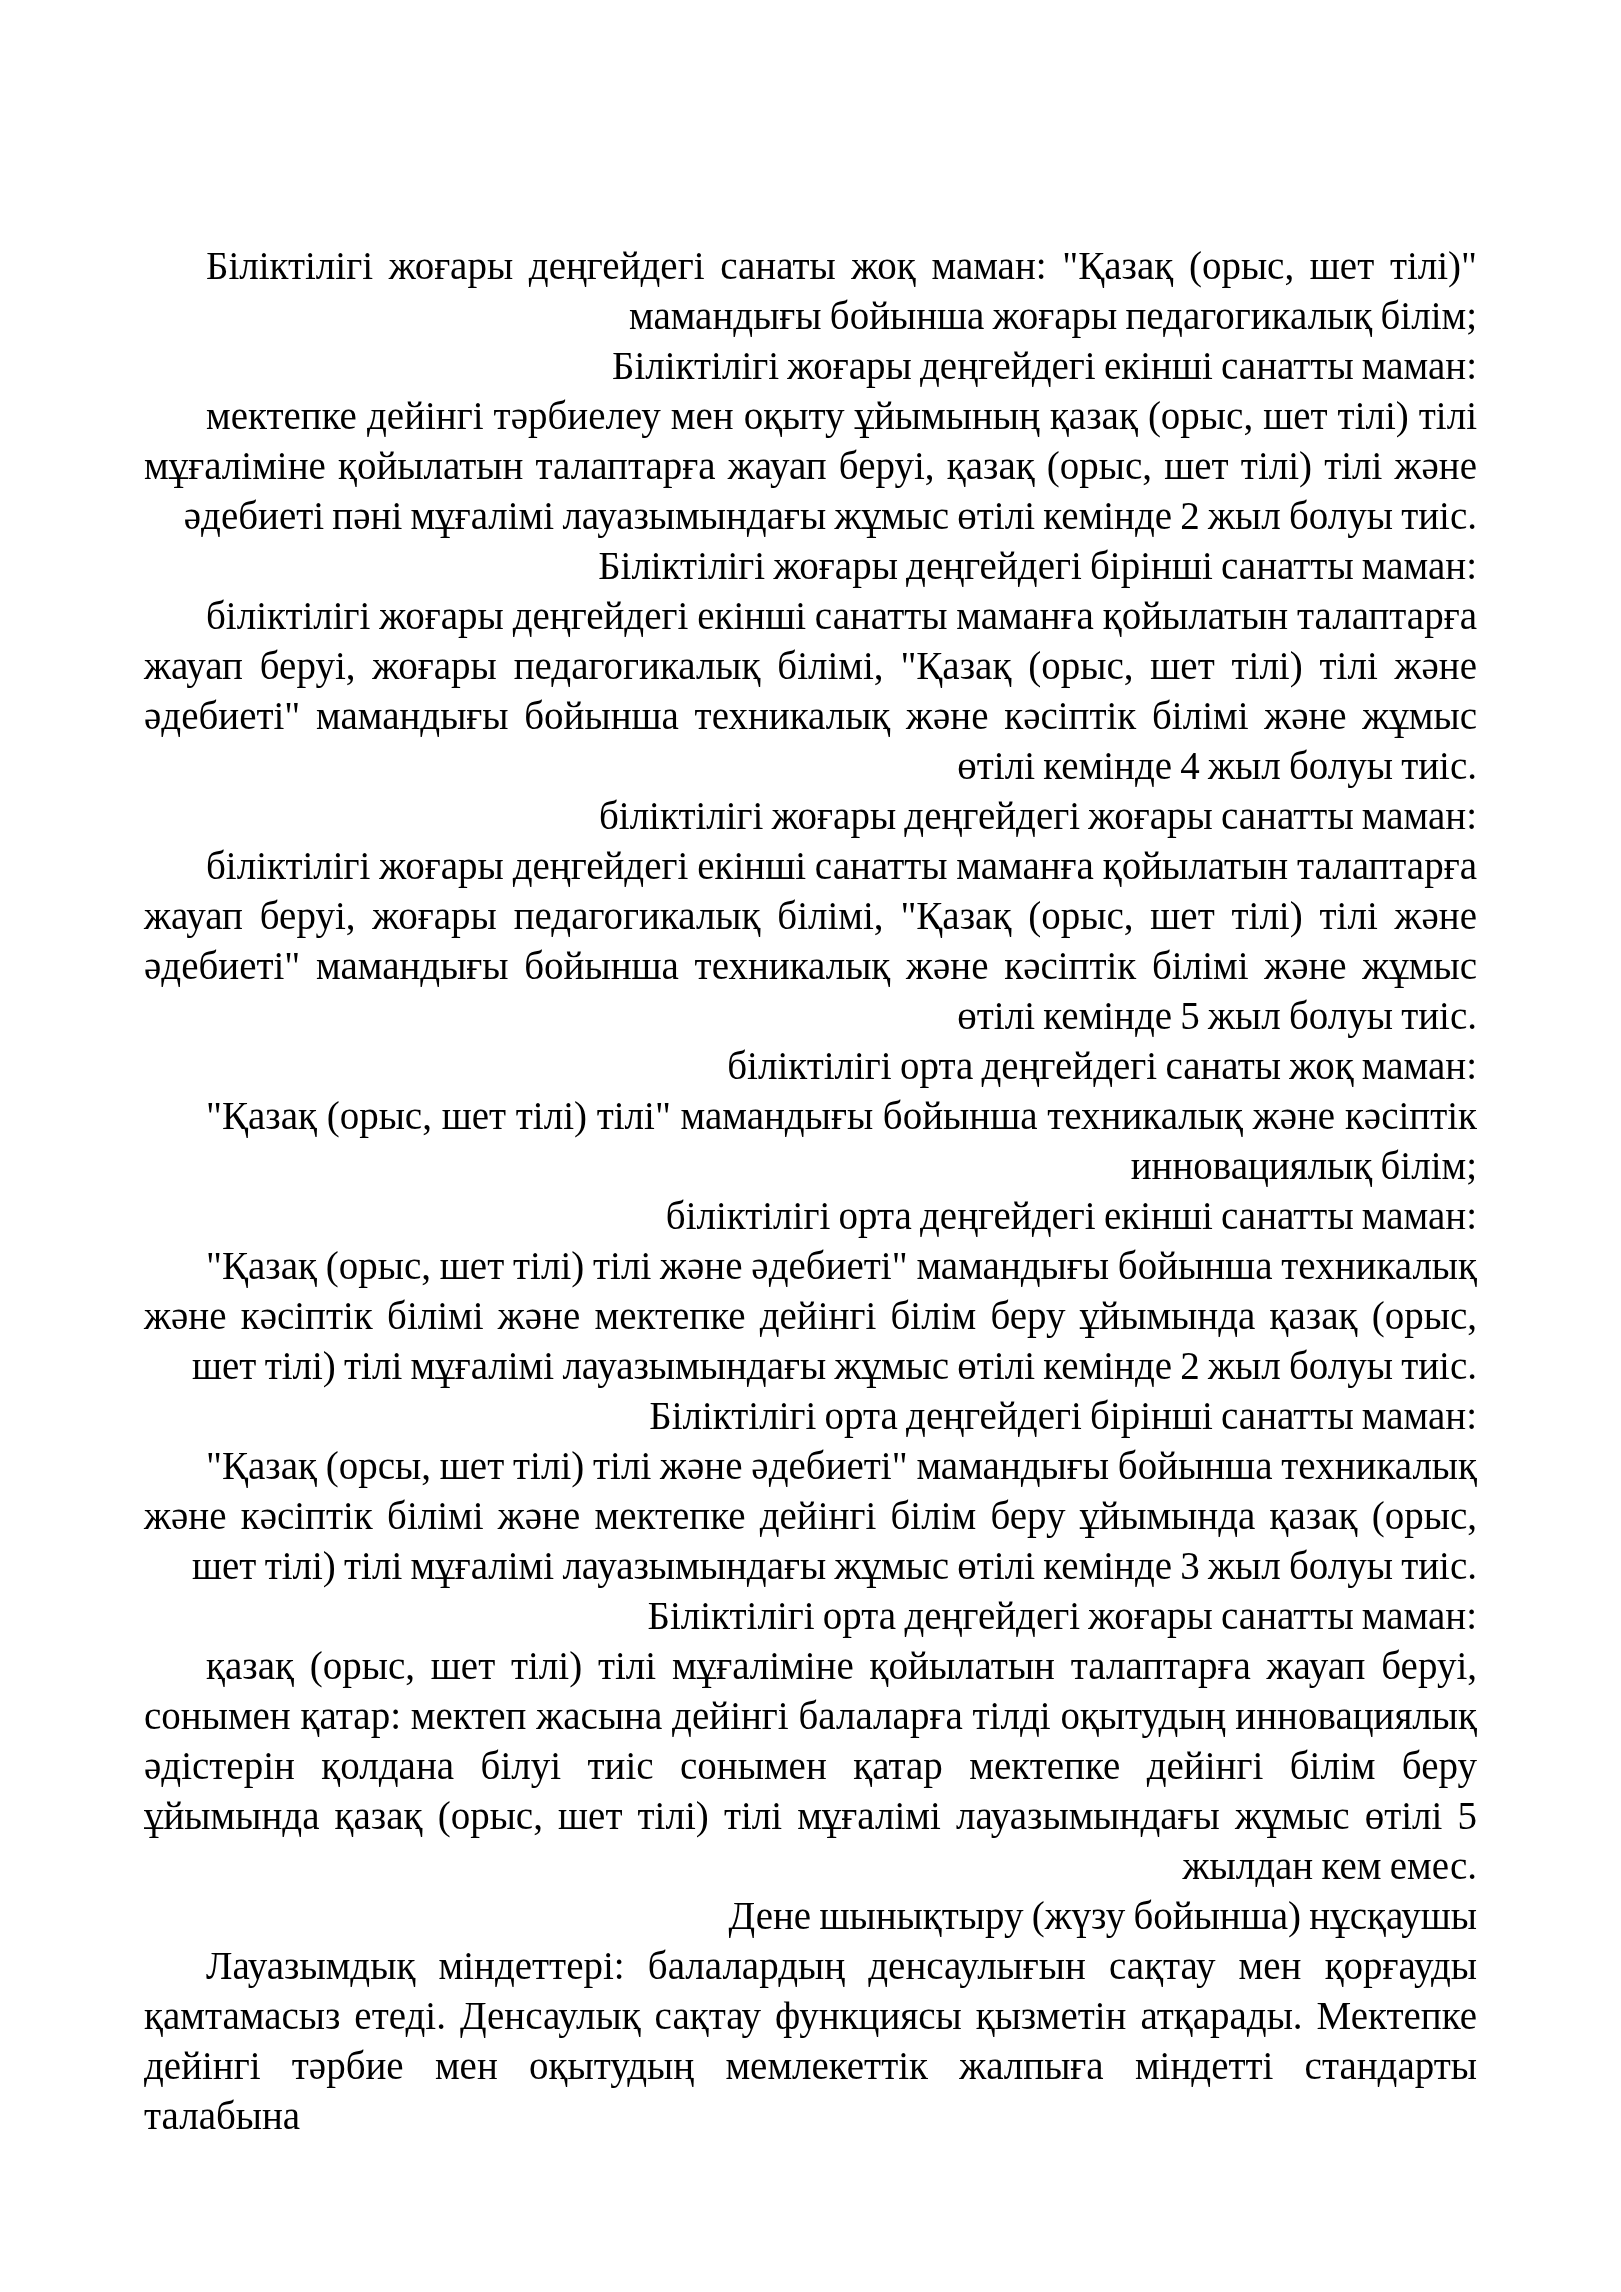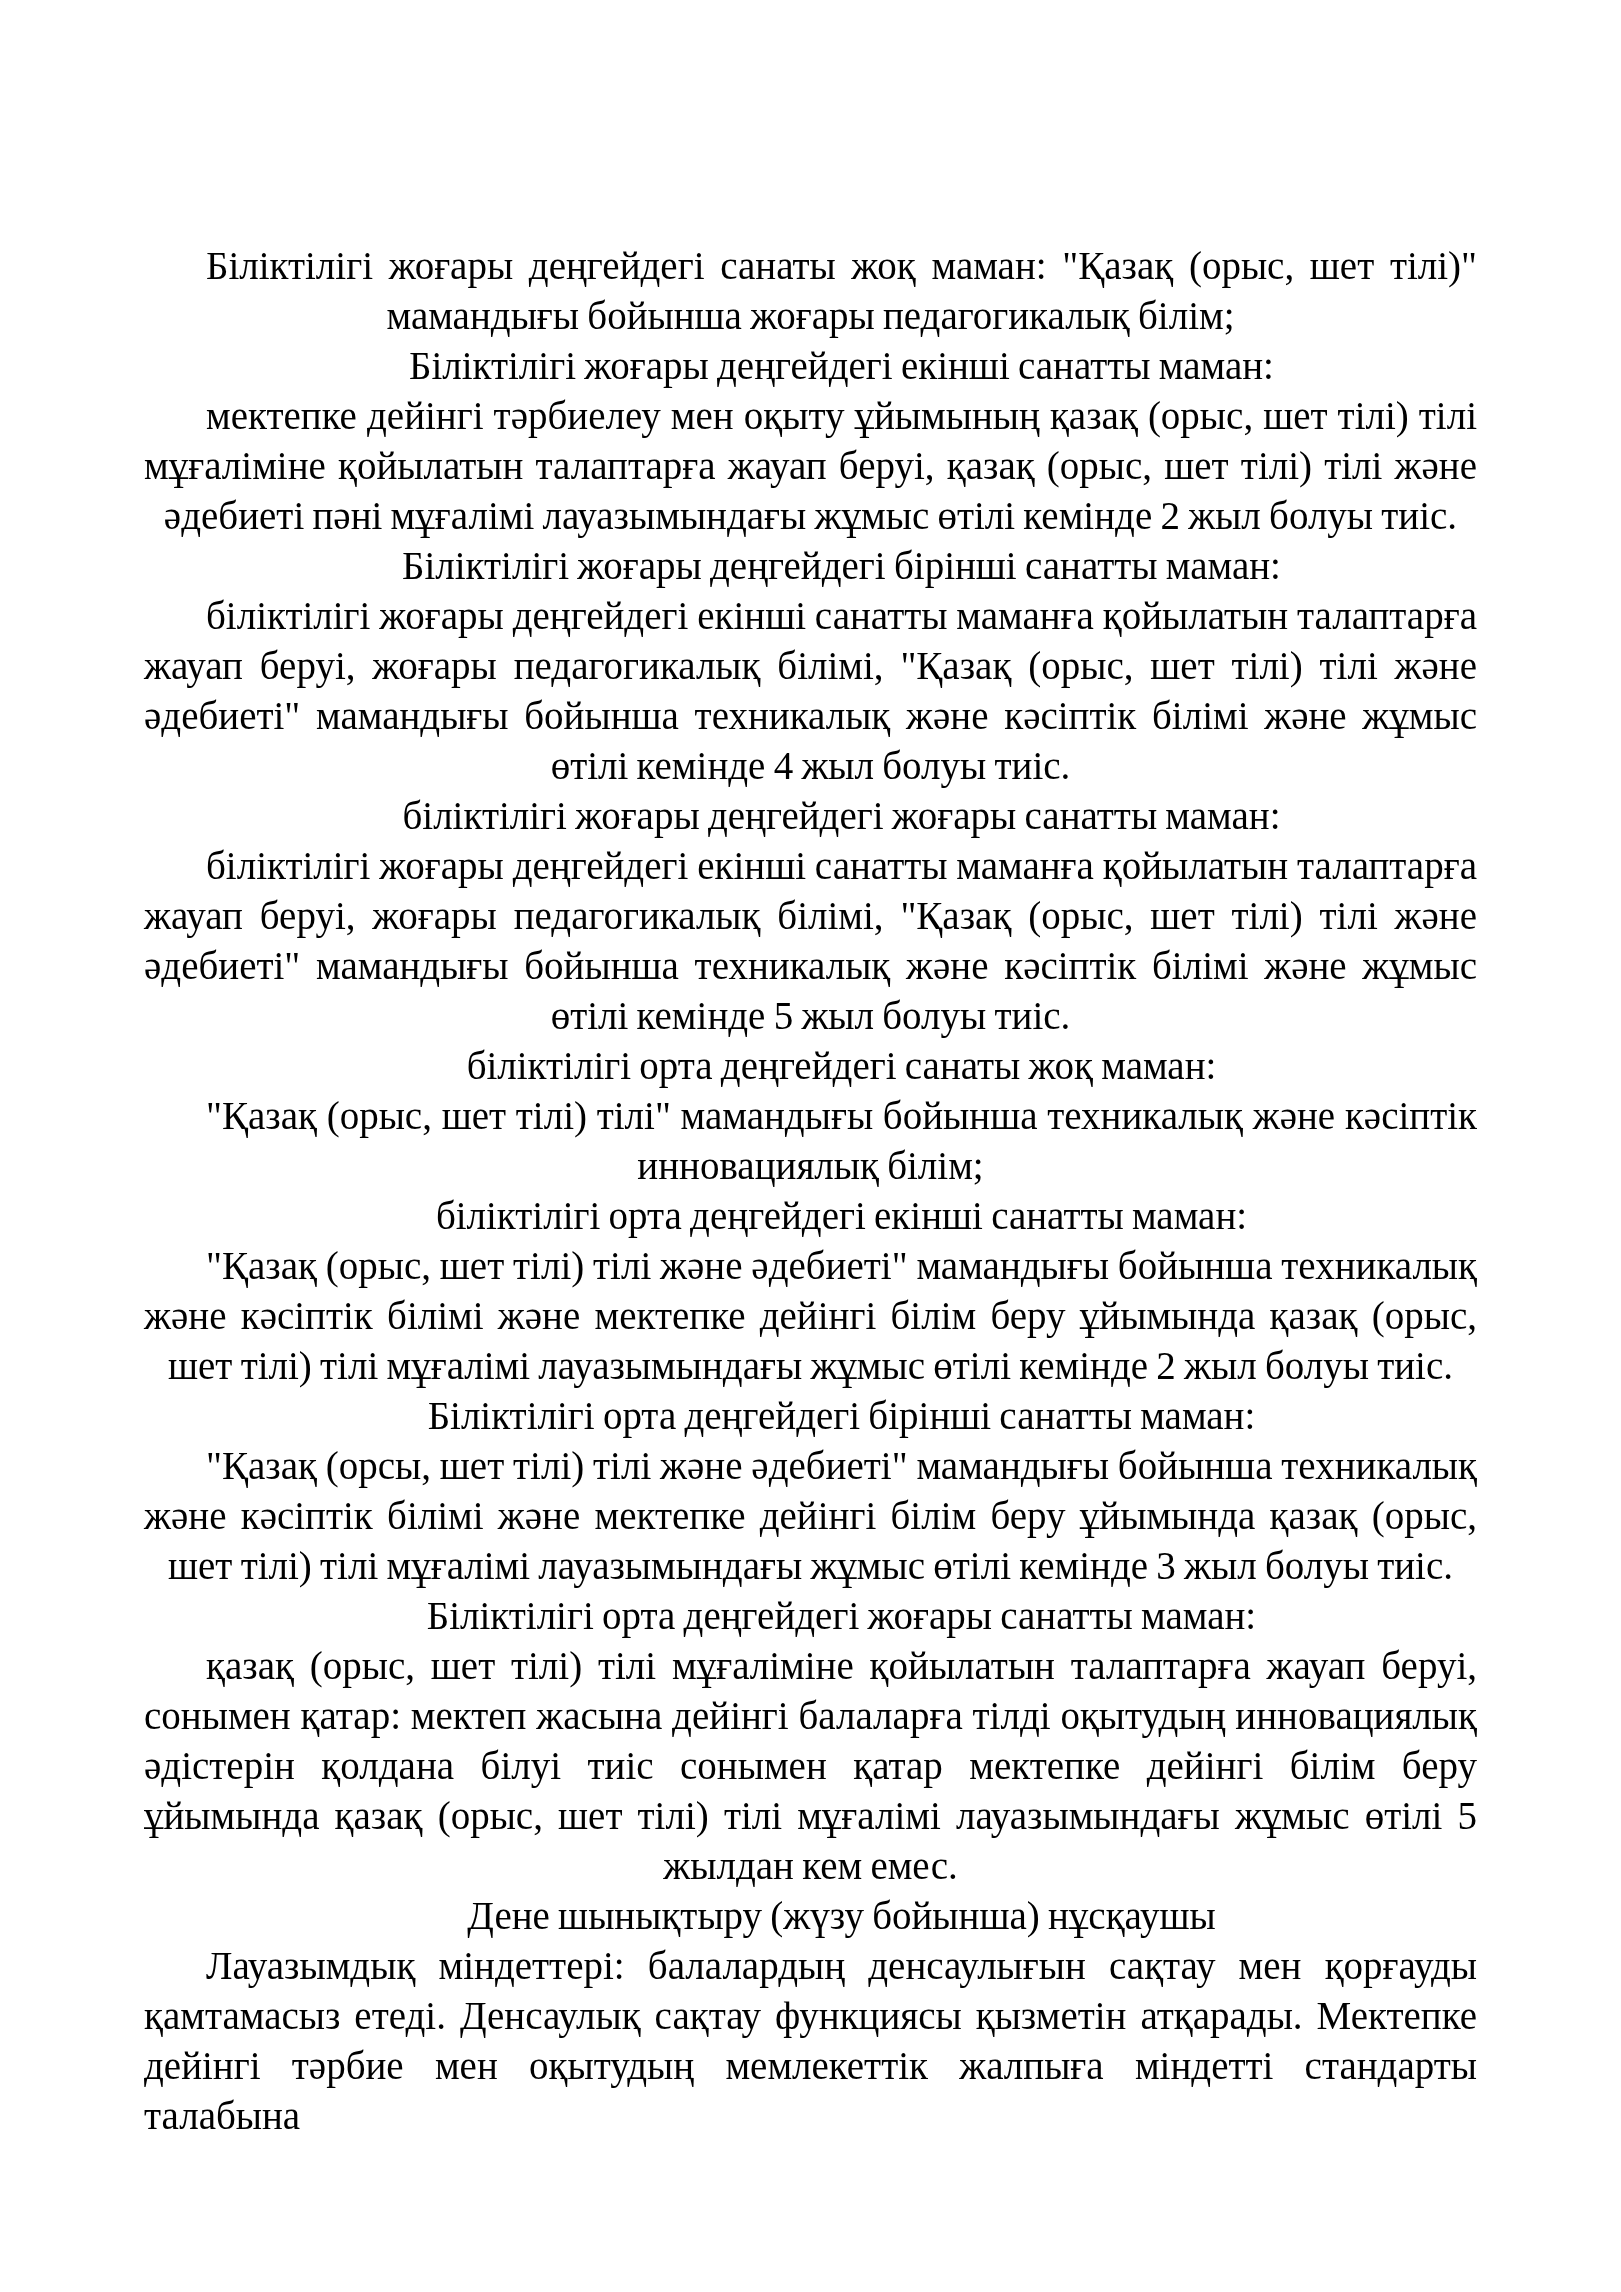--- a/index.html
+++ b/index.html
@@ -26,21 +26,21 @@
     line-height: 50px;
     word-spacing: -1.5px;
     margin-top: 48px;
   }
   .paragraph {
     margin: 0;
     padding: 0;
   }
   .line {
     height: 50px;
-    text-align: center;
+    text-align: right;
     white-space: normal;
   }
   .line.first {
     text-indent: 62px;
   }
   .line.j {
     text-align: justify;
     text-align-last: justify;
   }
 </style>

